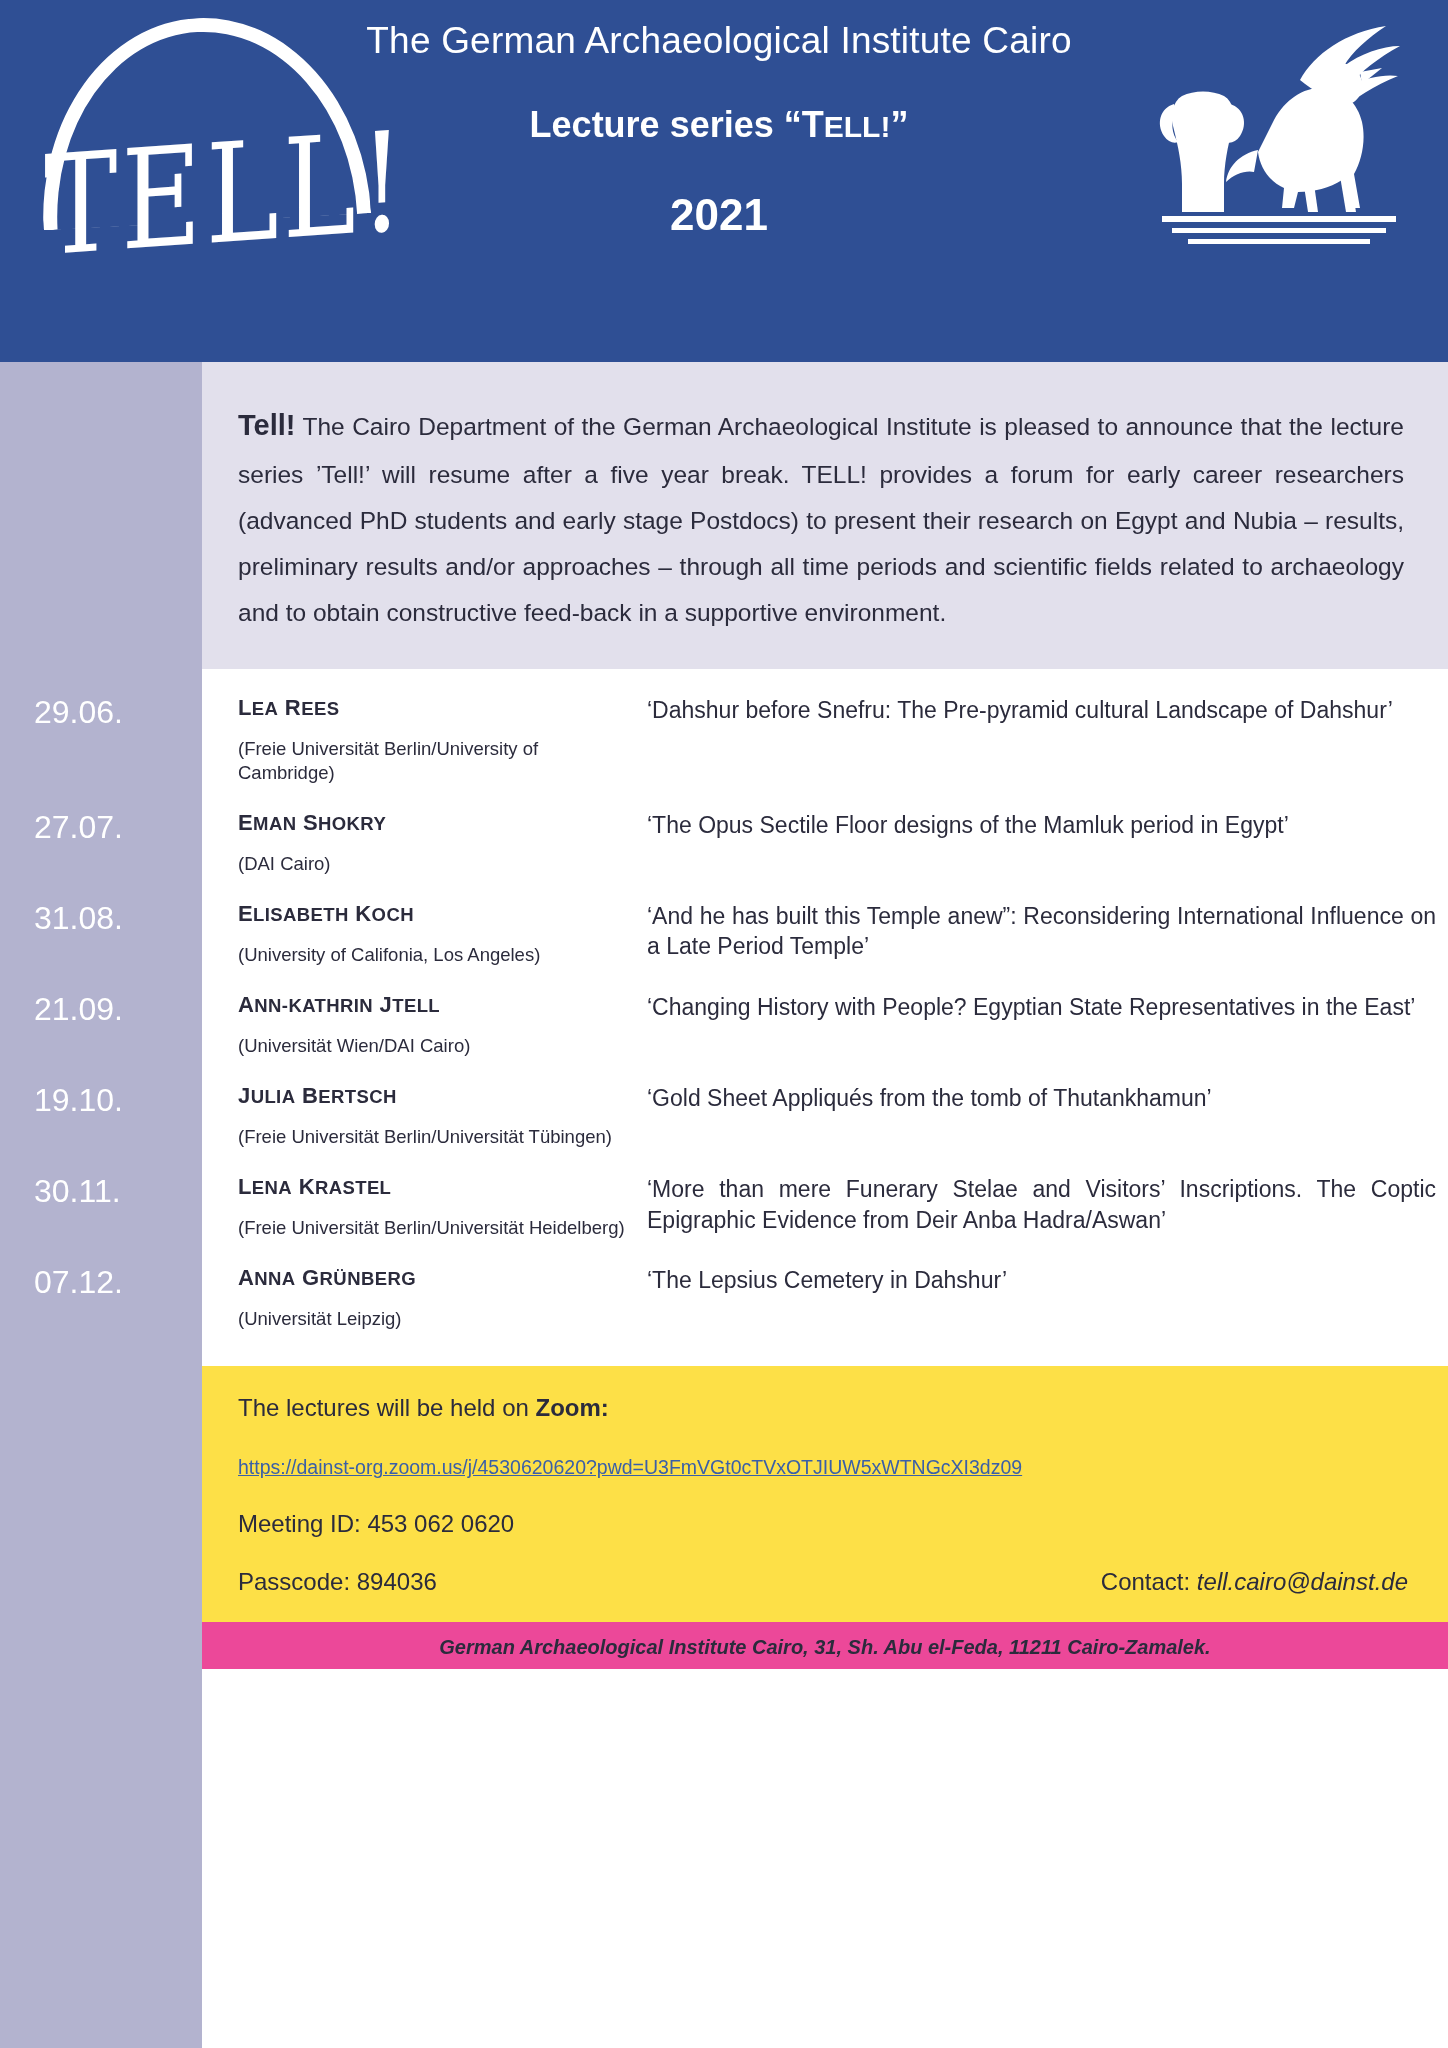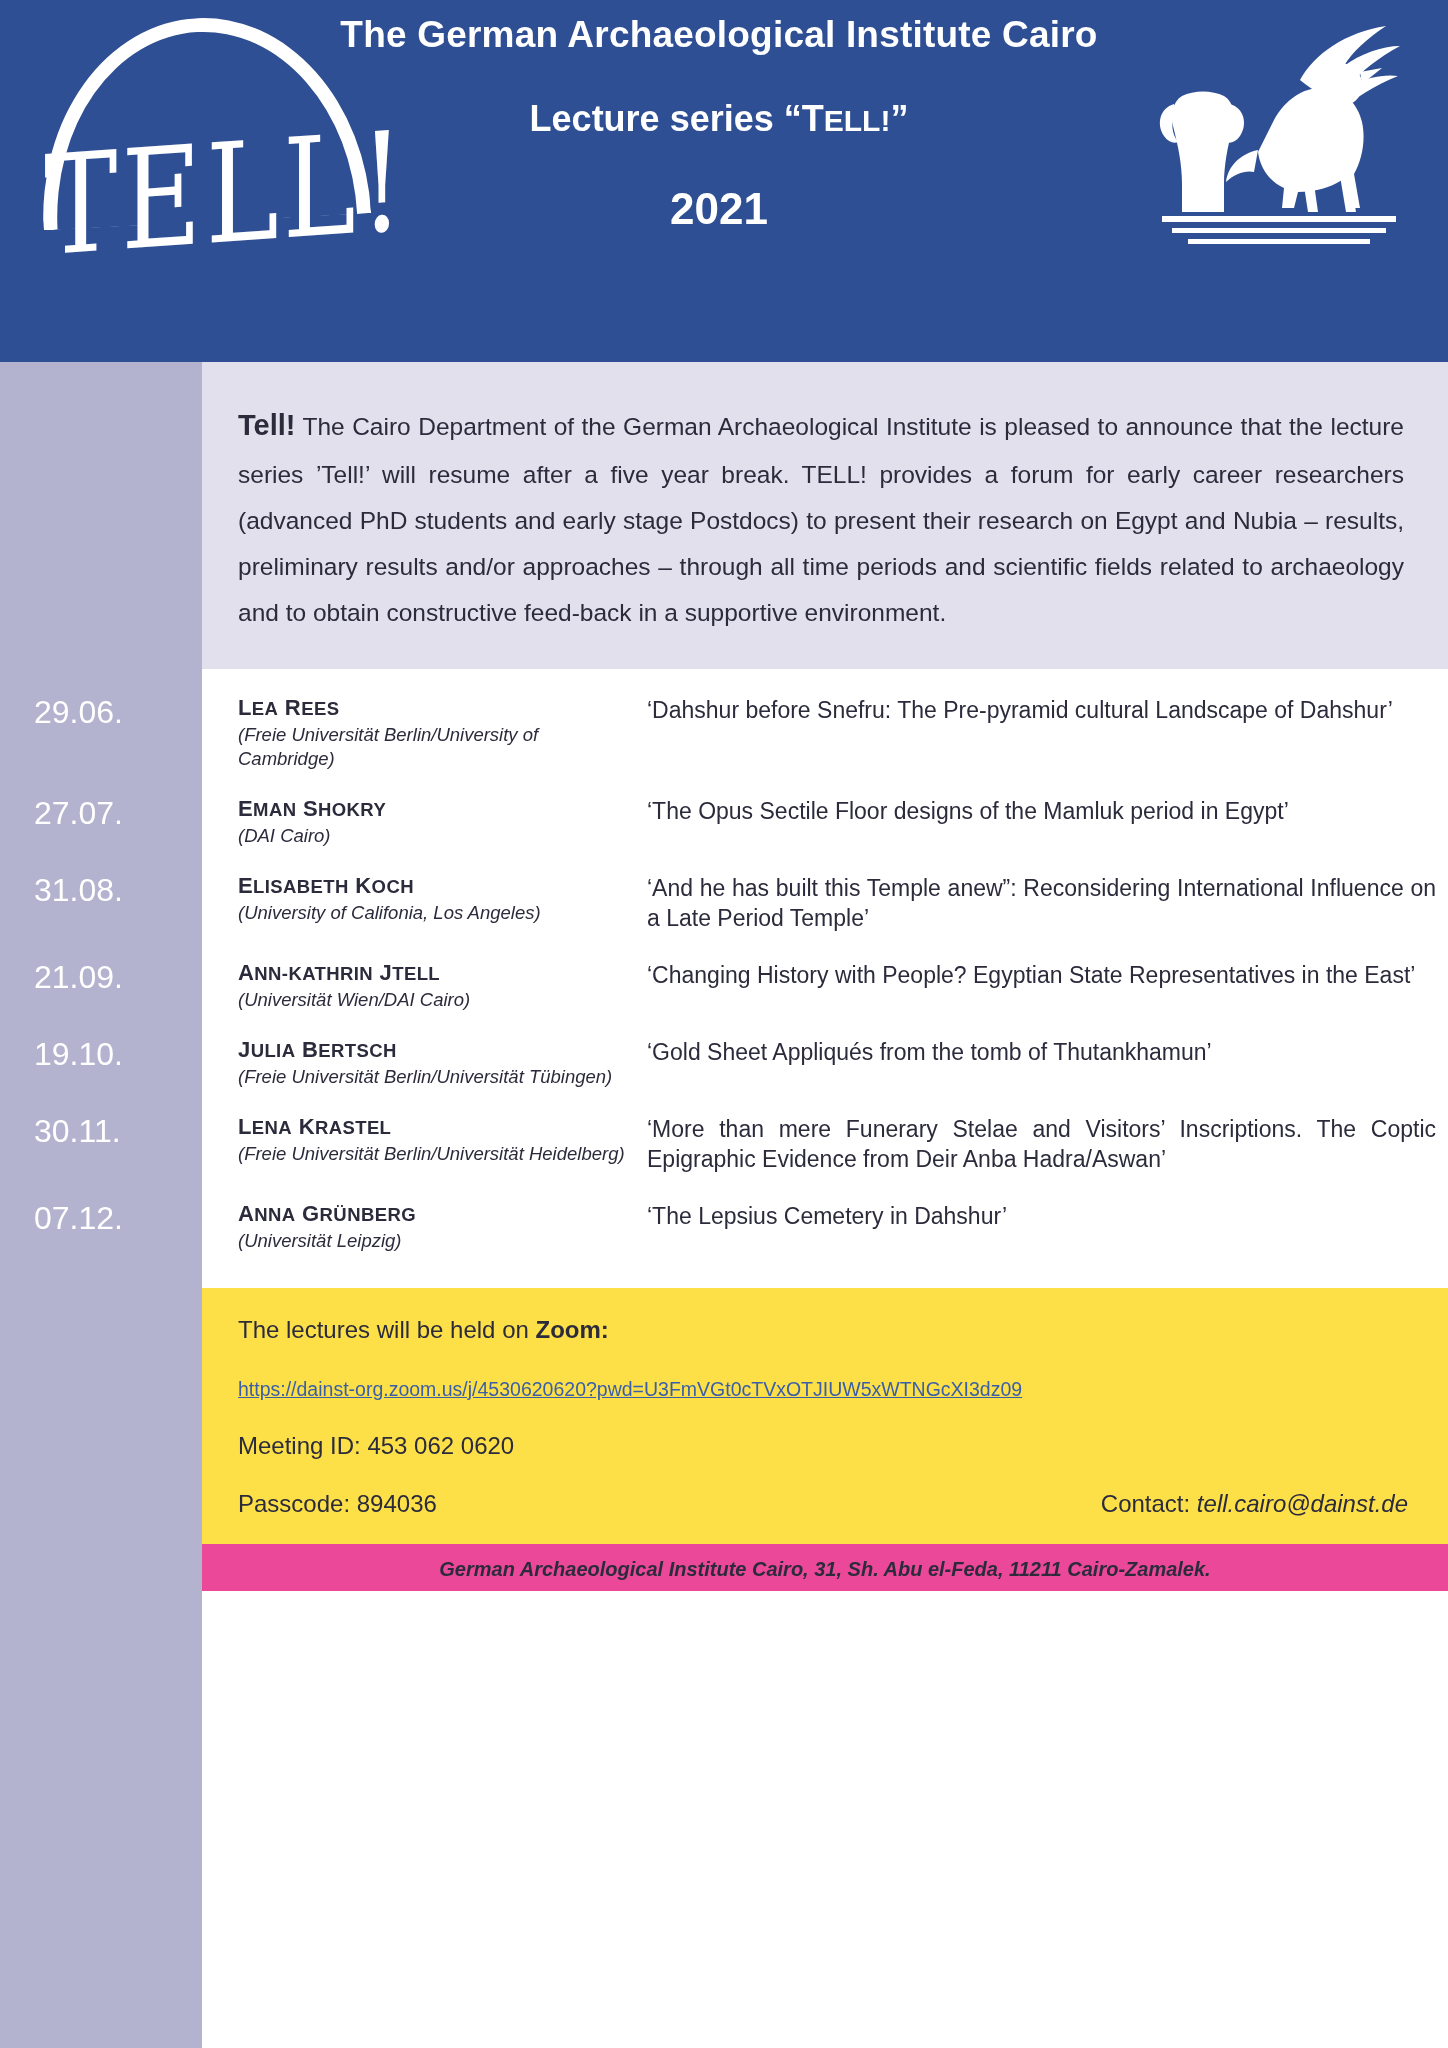--- a/index.html
+++ b/index.html
@@ -32,22 +32,23 @@
   }
   .header-center {
     position: absolute;
     left: 290px;
     right: 300px;
     top: 14px;
     text-align: center;
   }
   .header-line1 {
     font-size: 37px;
-    font-weight: bold;
+    font-weight: normal;
     letter-spacing: 0.2px;
+    margin-top: 6px;
   }
   .header-line2 {
     font-size: 36px;
     font-weight: bold;
     margin-top: 42px;
   }
   .header-line2 .smallcaps {
     font-size: 30px;
   }
   .header-line3 {
@@ -166,23 +167,22 @@
   }
   .speaker-name {
     font-weight: bold;
     font-size: 22px;
     letter-spacing: 0.4px;
   }
   .speaker-name .sc {
     font-size: 18.5px;
   }
   .speaker-affil {
-    font-style: italic;
     font-size: 18.5px;
-    margin-top: 2px;
+    margin-top: 16px;
     line-height: 1.25;
   }
   .title {
     flex: 1;
     color: #2b2b3c;
     font-size: 23px;
     line-height: 1.32;
     text-align: justify;
     padding-right: 12px;
     padding-left: 14px;

